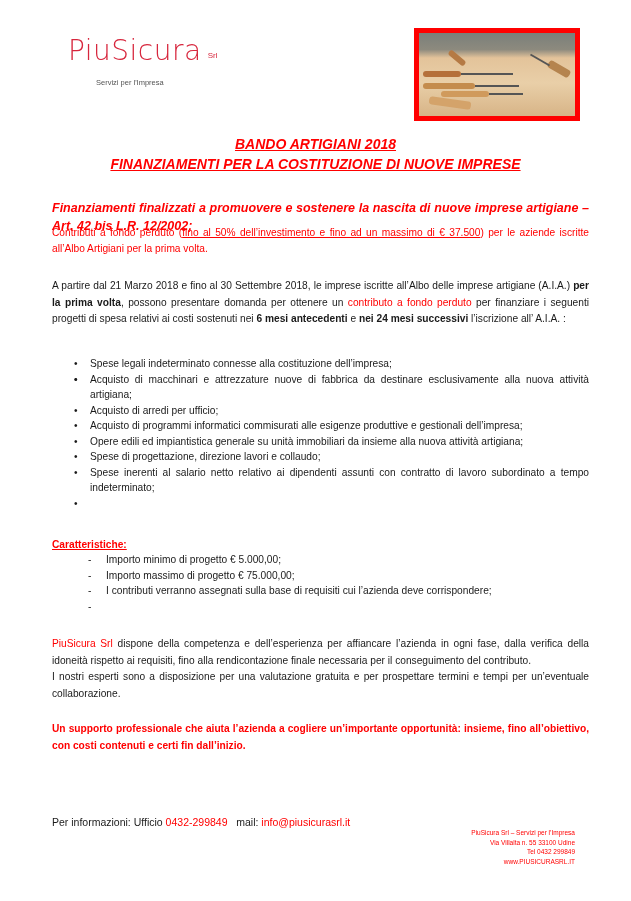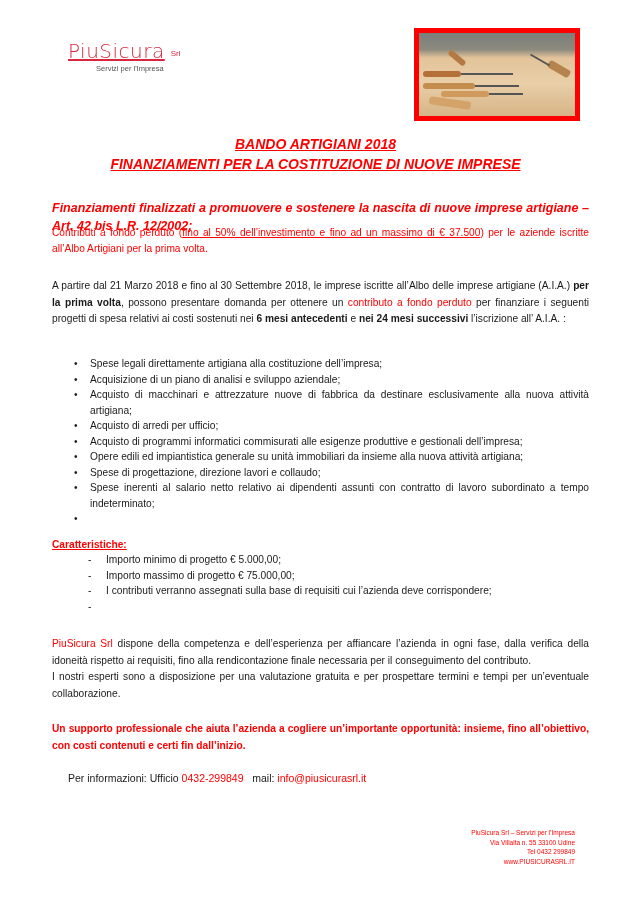--- a/index.html
+++ b/index.html
@@ -2,23 +2,23 @@
 <html><head>
 <meta charset="utf-8">
 <style>
   html, body { margin:0; padding:0; background:#ffffff; }
   body { width:631px; height:901px; position:relative; overflow:hidden;
          font-family:"Liberation Sans", "DejaVu Sans", sans-serif; color:#1a1a1a; }
   .abs { position:absolute; }
 
   
   .logo { left:68px; top:40px; width:150px; }
-  .logo-name { font-family:"DejaVu Sans", sans-serif; font-size:20px; color:#d7263d; letter-spacing:0.5px; font-weight:300; line-height:22px;text-decoration:underline; }
+  .logo-name { font-family:"DejaVu Sans", sans-serif; font-size:28px; color:#d7263d; letter-spacing:0.5px; font-weight:300; line-height:22px; }
   .logo-srl { font-size:8px; color:#d7263d; margin-left:6px; vertical-align:middle; }
-  .logo-tag { font-size:7.5px; color:#555; margin-left:28px; margin-top:2px; }
+  .logo-tag { font-size:7.5px; color:#555; margin-left:28px; margin-top:14px; }
 
   
   .photo { left:414px; top:28px; width:166px; height:93px; border:5px solid #ff0000; box-sizing:border-box; overflow:hidden; }
   .photo-bg { width:100%; height:100%; background:linear-gradient(180deg,#7a7f7a 0%,#8d8a7e 20%,#e3c39a 30%,#e9cfa8 60%,#d7b487 100%); position:relative; }
   .tool { position:absolute; height:6px; border-radius:3px; background:#c48c4d; }
   .blade { position:absolute; height:2px; background:#555; }
 
   
   .title { left:0; width:631px; text-align:center; color:#ff0000; font-weight:bold; font-style:italic; text-decoration:underline; font-size:14px; line-height:20px; }
   .t1 { top:134px; }
@@ -36,21 +36,21 @@
   .bullets li { position:relative; padding-left:20px; text-align:justify; }
   .bullets li .dot { position:absolute; left:4px; top:0; }
 
   .car-title { top:537px; color:#ff0000; font-weight:bold; text-decoration:underline; font-size:10.2px; }
   .dash-list { left:88px; width:501px; top:552px; margin:0; padding:0; list-style:none; font-size:10.2px; line-height:15.5px; }
   .dash-list li { position:relative; padding-left:18px; text-align:justify; }
   .dash-list li .dash { position:absolute; left:0; top:0; }
 
   .p2 { top:636px; line-height:16.5px; }
   .p3 { top:721px; color:#ff0000; font-weight:bold; line-height:16.5px; }
-  .p4 { top:770px; font-size:10.5px;margin-left:16px; }
+  .p4 { top:814px; font-size:10.5px; }
 
   .footer { left:420px; width:155px; top:828px; text-align:right; color:#ff0000; font-size:6.5px; line-height:9.5px; }
 </style>
 </head>
 <body>
 
 <div class="abs logo">
   <div>
     <span class="logo-name">PiuSicura</span><span class="logo-srl">Srl</span>
   </div>
@@ -78,22 +78,22 @@
 <div class="abs content intro-italic">Finanziamenti finalizzati a promuovere e sostenere la nascita di nuove imprese artigiane – Art. 42 bis L.R. 12/2002;</div>
 <div class="abs content intro-sub">
   <span>Contributi a fondo perduto (</span><span class="u">fino al 50% dell’investimento e fino ad un massimo di € 37.500</span><span>) per le aziende iscritte all’Albo Artigiani per la prima volta.</span>
 </div>
 
 <div class="abs content p1">
   <span>A partire dal 21 Marzo 2018 e fino al 30 Settembre 2018, le imprese iscritte all’Albo delle imprese artigiane (A.I.A.) </span><b>per la prima volta</b><span>, possono presentare domanda per ottenere un </span><span class="red">contributo a fondo perduto</span><span> per finanziare i seguenti progetti di spesa relativi ai costi sostenuti nei </span><b>6 mesi antecedenti</b><span> e </span><b>nei 24 mesi successivi</b><span> l’iscrizione all’ A.I.A. :</span>
 </div>
 
 <ul class="abs bullets">
-  <li><span class="dot">•</span><span>Spese legali direttamente artigiana alla costituzione dell’impresa;</span></li>
-  <li><span class="dot">•</span><span>Acquisizione di un piano di analisi e sviluppo aziendale;</span></li>
+  <li><span class="dot">•</span><span>Spese legali indeterminato connesse alla costituzione dell’impresa;</span></li>
+  <li><span class="dot">•</span></li>
   <li><span class="dot">•</span><span>Acquisto di macchinari e attrezzature nuove di fabbrica da destinare esclusivamente alla nuova attività artigiana;</span></li>
   <li><span class="dot">•</span><span>Acquisto di arredi per ufficio;</span></li>
   <li><span class="dot">•</span><span>Acquisto di programmi informatici commisurati alle esigenze produttive e gestionali dell’impresa;</span></li>
   <li><span class="dot">•</span><span>Opere edili ed impiantistica generale su unità immobiliari da insieme alla nuova attività artigiana;</span></li>
   <li><span class="dot">•</span><span>Spese di progettazione, direzione lavori e collaudo;</span></li>
   <li><span class="dot">•</span><span>Spese inerenti al salario netto relativo ai dipendenti assunti con contratto di lavoro subordinato a tempo indeterminato;</span></li>
   <li><span class="dot">•</span></li>
 </ul>
 
 <div class="abs content car-title">Caratteristiche:</div>

